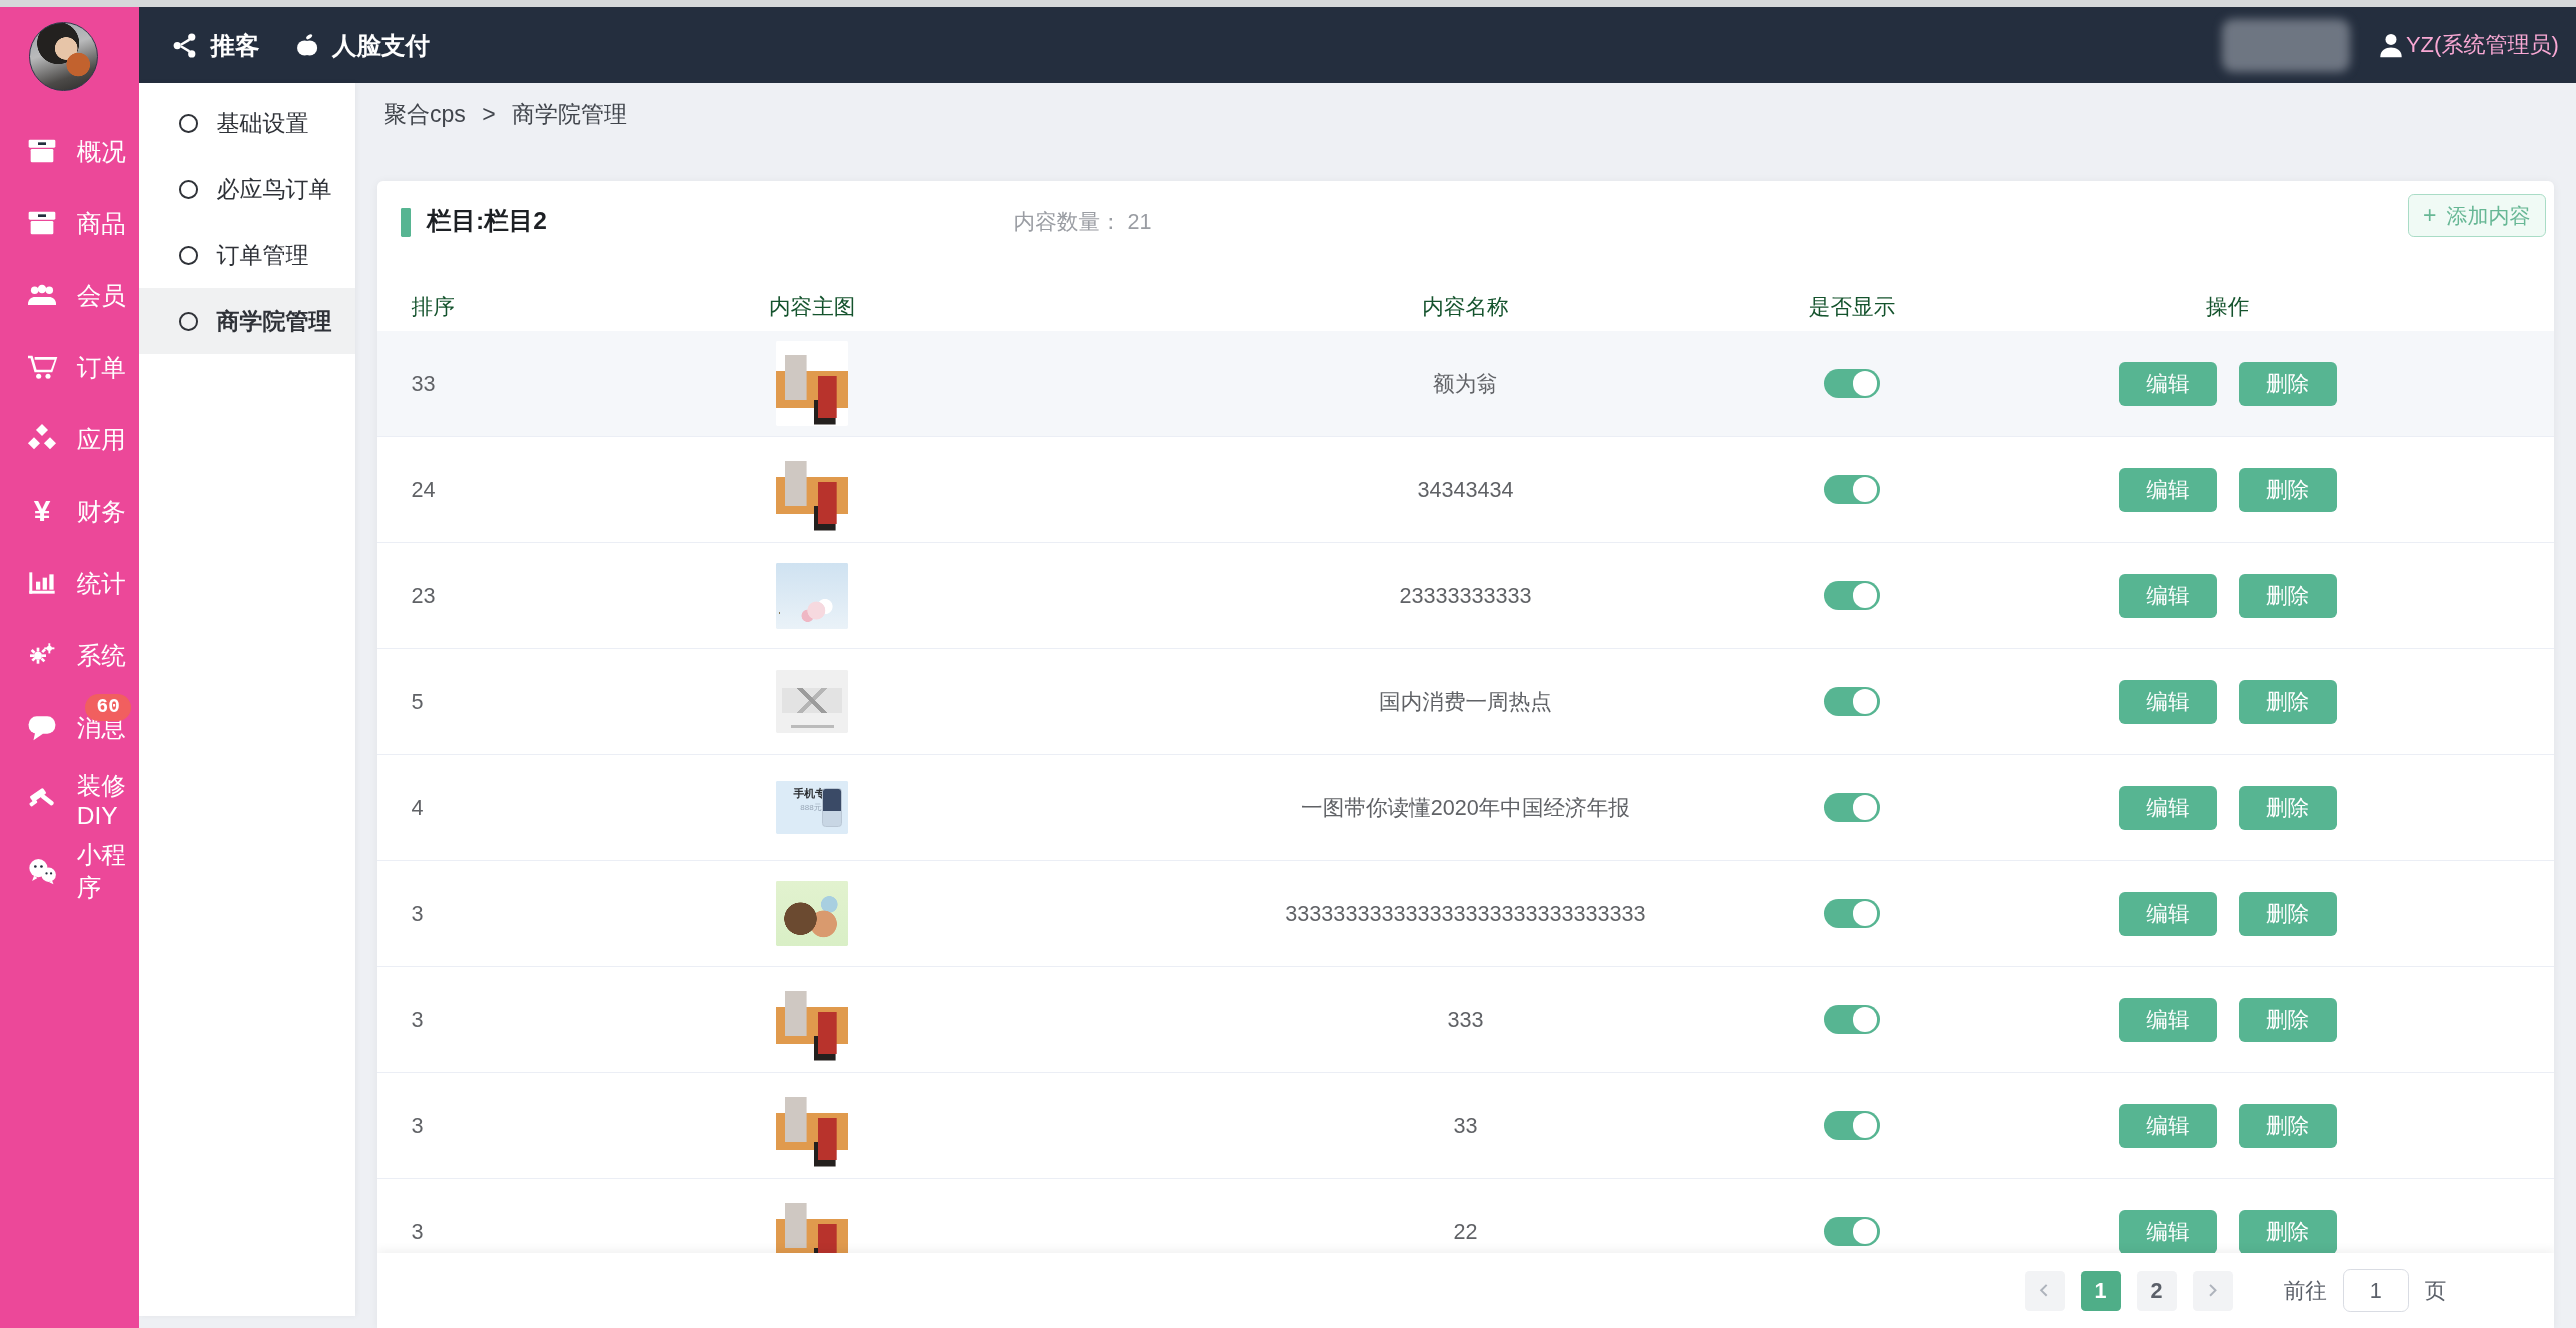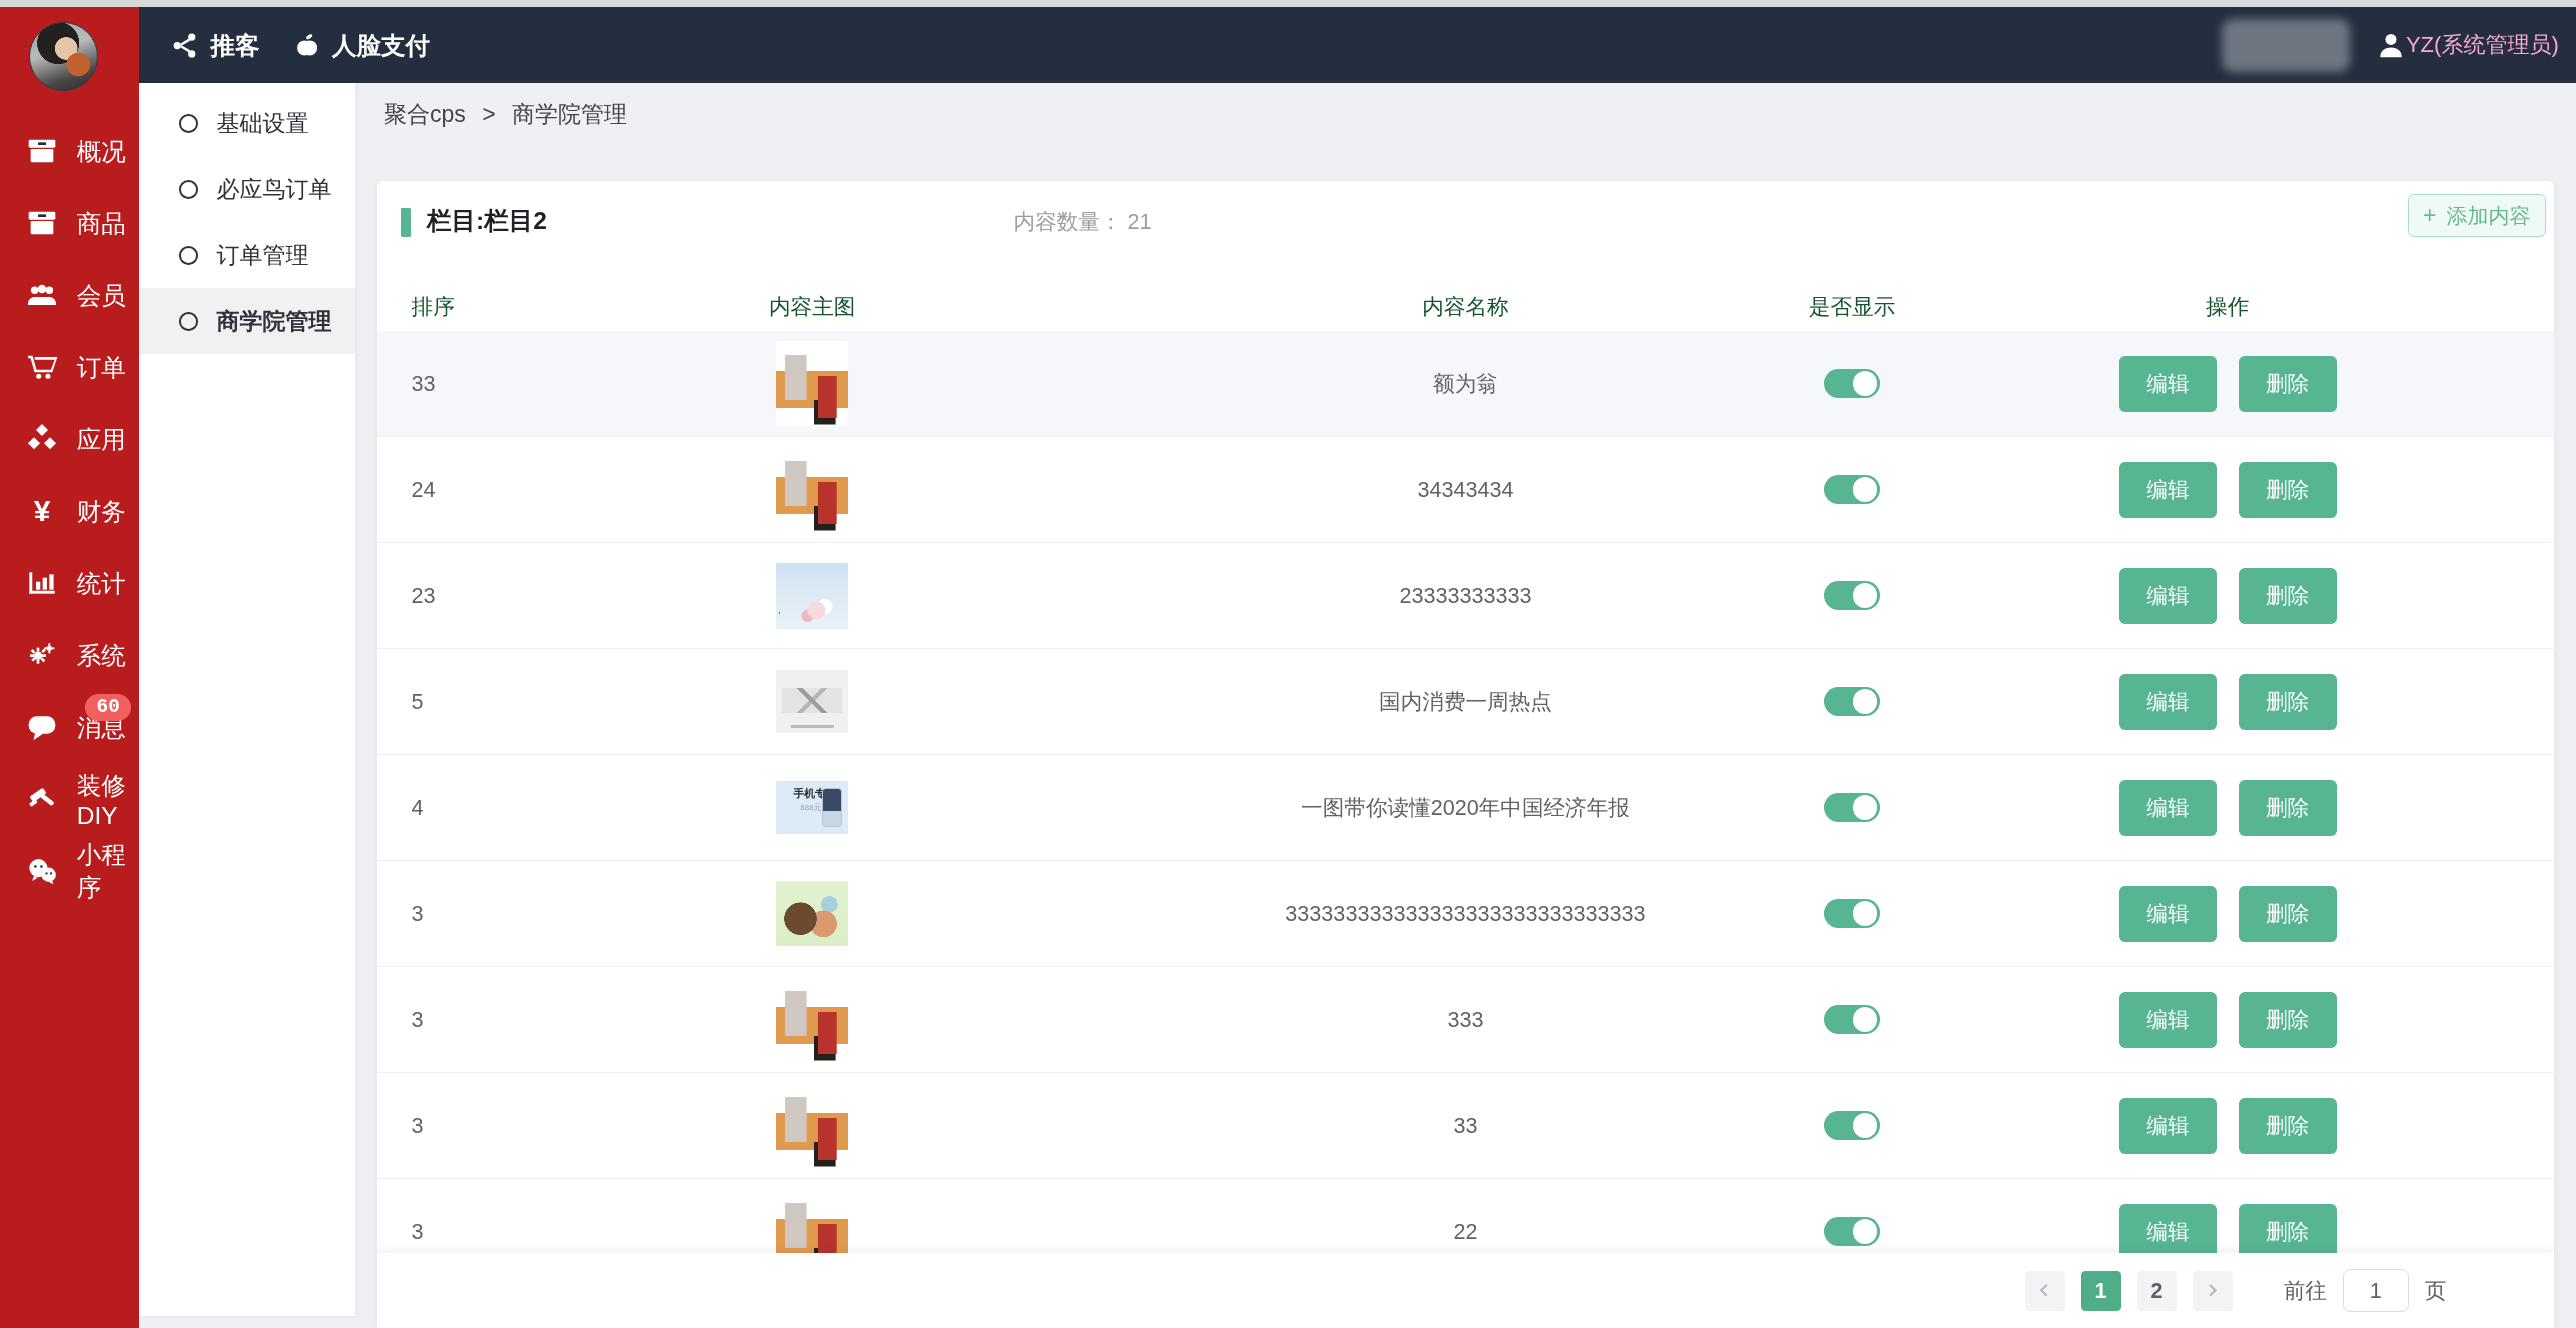--- a/index.html
+++ b/index.html
@@ -12,21 +12,21 @@
     display:flex; align-items:center; }
   .topbar-menu { display:flex; align-items:center; gap:32px; margin-left:170px; }
   .topbar-item { display:flex; align-items:center; gap:11.5px; color:#fff; font-size:24.5px; font-weight:bold; cursor:pointer; }
   .topbar-item svg { width:29px; height:29px; fill:#fff; }
   .topbar-right { margin-left:auto; display:flex; align-items:center; gap:26px; padding-right:17.3px; }
   .masked-block { width:128px; height:53px; border-radius:11.5px; background:rgba(150,156,168,.65); filter:blur(5px); }
   .user-entry { display:flex; align-items:center; color:#f9a8d4; font-size:22px; cursor:pointer; }
   .user-entry svg { width:30px; height:30px; fill:#fff; }
 
   
-  .sidebar { position:absolute; left:0; top:7.2px; bottom:0; width:139px; background:#b91c1c; z-index:3; }
+  .sidebar { position:absolute; left:0; top:7.2px; bottom:0; width:139px; background:#ec4899; z-index:3; }
   .avatar { position:absolute; left:29px; top:14.4px; width:69px; height:69px; border-radius:50%;
     background:
       radial-gradient(circle at 72% 62%, #c2622e 0 18%, transparent 19%),
       radial-gradient(circle at 54% 38%, #e7c5a8 0 20%, transparent 21%),
       radial-gradient(circle at 42% 30%, #23211f 0 34%, transparent 35%),
       linear-gradient(160deg,#9aa2a8 0%,#b9babb 40%,#4c4a48 75%,#2c2a28 100%);
     border:1.4px solid #2e394a; }
   .side-list { position:absolute; top:108px; left:0; width:100%; }
   .side-item { position:relative; height:72px; display:flex; align-items:center; gap:18.7px;
     padding-left:26px; color:#fff; font-size:24.5px; cursor:pointer; }
@@ -110,21 +110,21 @@
       radial-gradient(circle at 74% 36%, #a8cfe0 0 8px, transparent 8.6px),
       radial-gradient(circle at 34% 62%, #2b2b2b 0 6.5px, transparent 7.2px),
       linear-gradient(180deg,#e2f2cf,#d9efc6); }
 
   
   .toggle { width:56px; height:29px; border-radius:14.4px; background:#57b592; position:relative; cursor:pointer; flex:0 0 56px; }
   .toggle .knob { position:absolute; right:2.9px; top:2.2px; width:24.5px; height:24.5px; border-radius:50%; background:#fff; }
 
   
   .actions { display:flex; gap:21.6px; justify-content:center; }
-  .btn { width:98px; height:56px; border:none; border-radius:5.8px; background:#57b592; color:#fff;
+  .btn { width:98px; height:44px; border:none; border-radius:5.8px; background:#57b592; color:#fff;
     font-size:21.6px; cursor:pointer; font-family:inherit; }
 
   
   .table-footer { position:absolute; left:0; right:0; bottom:0; height:75px; background:#fff;
     box-shadow:0 -4.3px 8.6px rgba(0,0,0,.05); display:flex; align-items:center; justify-content:flex-end;
     gap:16px; padding-right:108px; z-index:5; }
   .page-box { width:40px; height:40px; border-radius:4.3px; background:#f2f3f5; color:#5b6069;
     display:flex; align-items:center; justify-content:center; font-size:21.6px; font-weight:bold; cursor:pointer; }
   .page-box.arrow { color:#aeb3bc; }
   .page-box.arrow svg { width:18.7px; height:18.7px; stroke:#aeb3bc; stroke-width:2.6; fill:none; }

